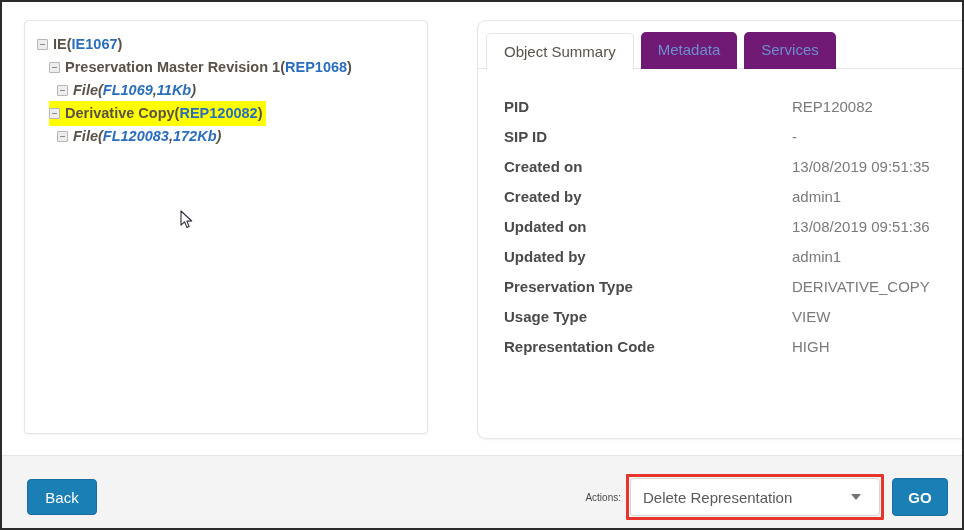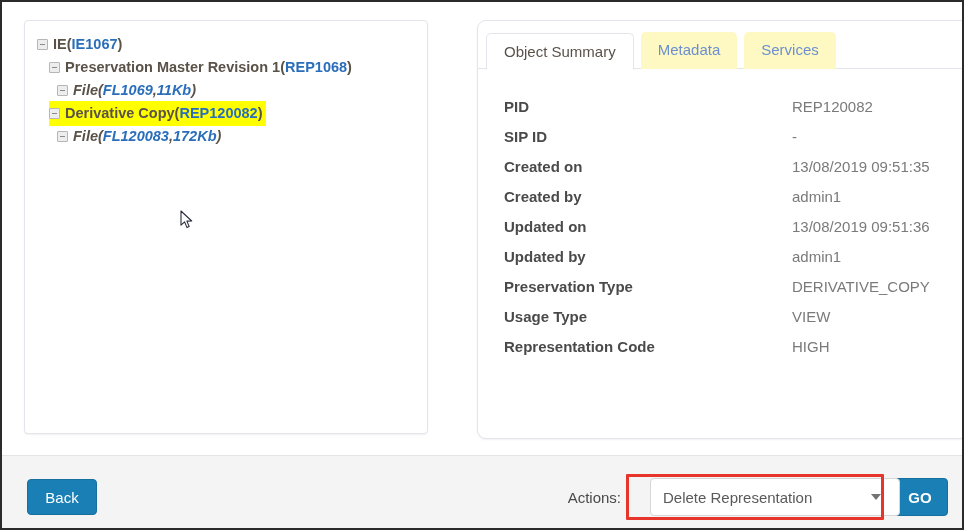--- a/index.html
+++ b/index.html
@@ -122,21 +122,21 @@
     height: 1px;
     background: #e2e6ea;
   }
   .tab {
     position: relative;
     height: 37px;
     line-height: 36px;
     padding: 0 17px;
     font-size: 15px;
     color: #6b8fd0;
-    background: #fef9c3;
+    background: #701a75;
     border-top-left-radius: 5px;
     border-top-right-radius: 5px;
     cursor: pointer;
     white-space: nowrap;
     z-index: 1;
   }
   .tab.active {
     background: #ffffff;
     color: #5a5248;
     border: 1px solid #e2e6ea;
@@ -198,30 +198,29 @@
 
   #actions-area {
     position: absolute;
     right: 14px;
     top: 22px;
     display: flex;
     align-items: center;
     height: 38px;
   }
   #actions-label {
-    font-size: 15px;
+    font-size: 10px;
     color: #4a4a4a;
     margin-right: 9px;
   }
 
   #select-wrap {
     position: relative;
     width: 250px;
     height: 38px;
-    padding-left: 20px;
   }
   #action-select {
     width: 250px;
     height: 38px;
     background: #ffffff;
     border: 1px solid #d6d6d6;
     border-radius: 4px;
     display: flex;
     align-items: center;
     padding: 0 12px;

